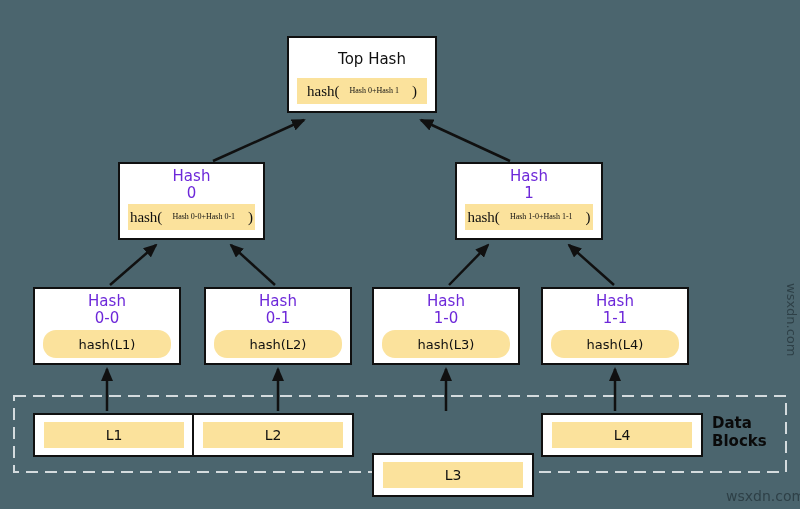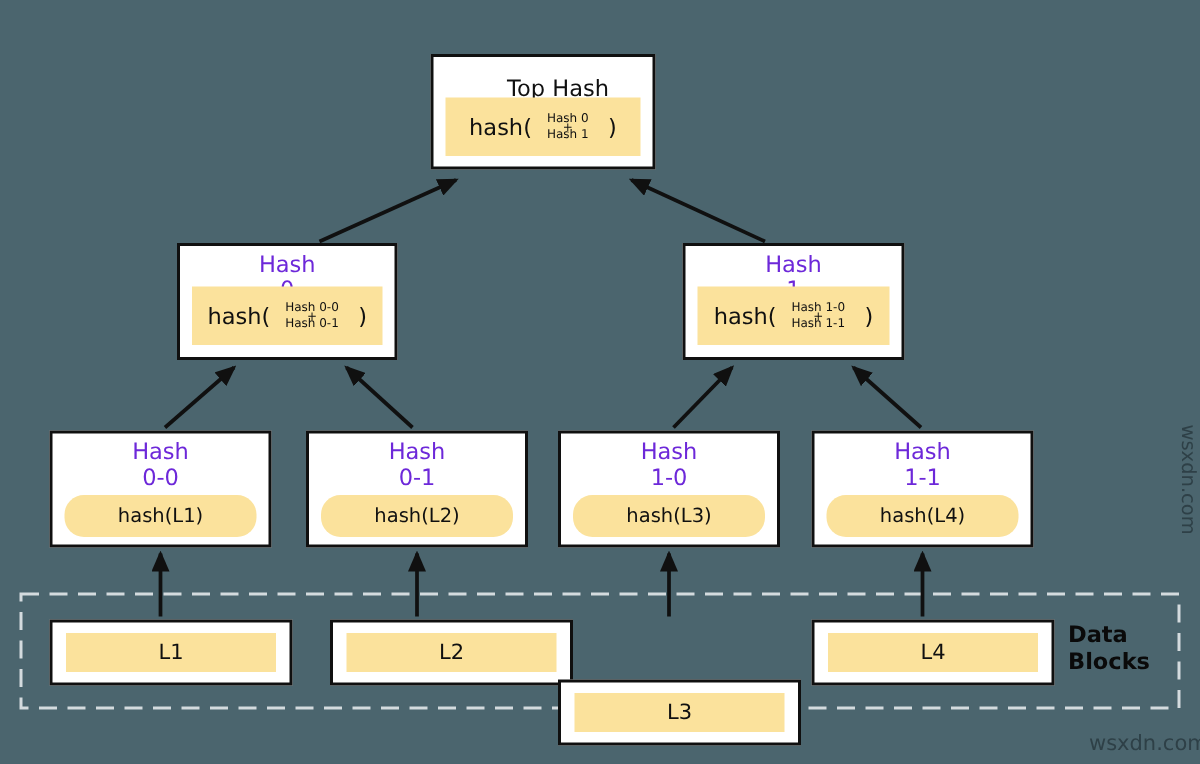--- a/index.html
+++ b/index.html
@@ -30,25 +30,25 @@
   .node .title2 {
     position:absolute; top:4px; left:0; right:0;
     text-align:center; font-size:15px; line-height:17px; color:#6d28d9;
   }
   .band {
     position:absolute; left:8px; right:8px;
     background:#fbe29c;
     color:#101010;
     display:flex; align-items:center; justify-content:center;
   }
-  .band.formula { bottom:7px; height:39px; }
+  .band.formula { bottom:7px; height:26px;font-family:Liberation Serif, serif; }
   .band.leaf    { bottom:5px; height:28px; font-size:13px;border-radius:13px; }
   .fn { font-size:15px; }
   .stack {
-    display:flex; flex-direction:column;
+    display:flex; flex-direction:row;
     font-size:8px; line-height:6.5px; text-align:center;
     margin:0 13px 0 10px;
   }
   .stack .plus { line-height:5px; }
   .block {
     position:absolute; top:413px; height:44px; width:162px;
     background:#ffffff;
     border:2px solid #101010;
     box-sizing:border-box;
   }
@@ -183,21 +183,21 @@
     <div class="band leaf">
       <span>hash(L4)</span>
     </div>
   </div>
 
   <div class="block" style="left:33px;">
     <div class="block-band">
       <span>L1</span>
     </div>
   </div>
-  <div class="block" style="left:220px;">
+  <div class="block" style="left:192px;">
     <div class="block-band">
       <span>L2</span>
     </div>
   </div>
   <div class="block" style="left:372px;margin-top:40px;">
     <div class="block-band">
       <span>L3</span>
     </div>
   </div>
   <div class="block" style="left:541px;">

